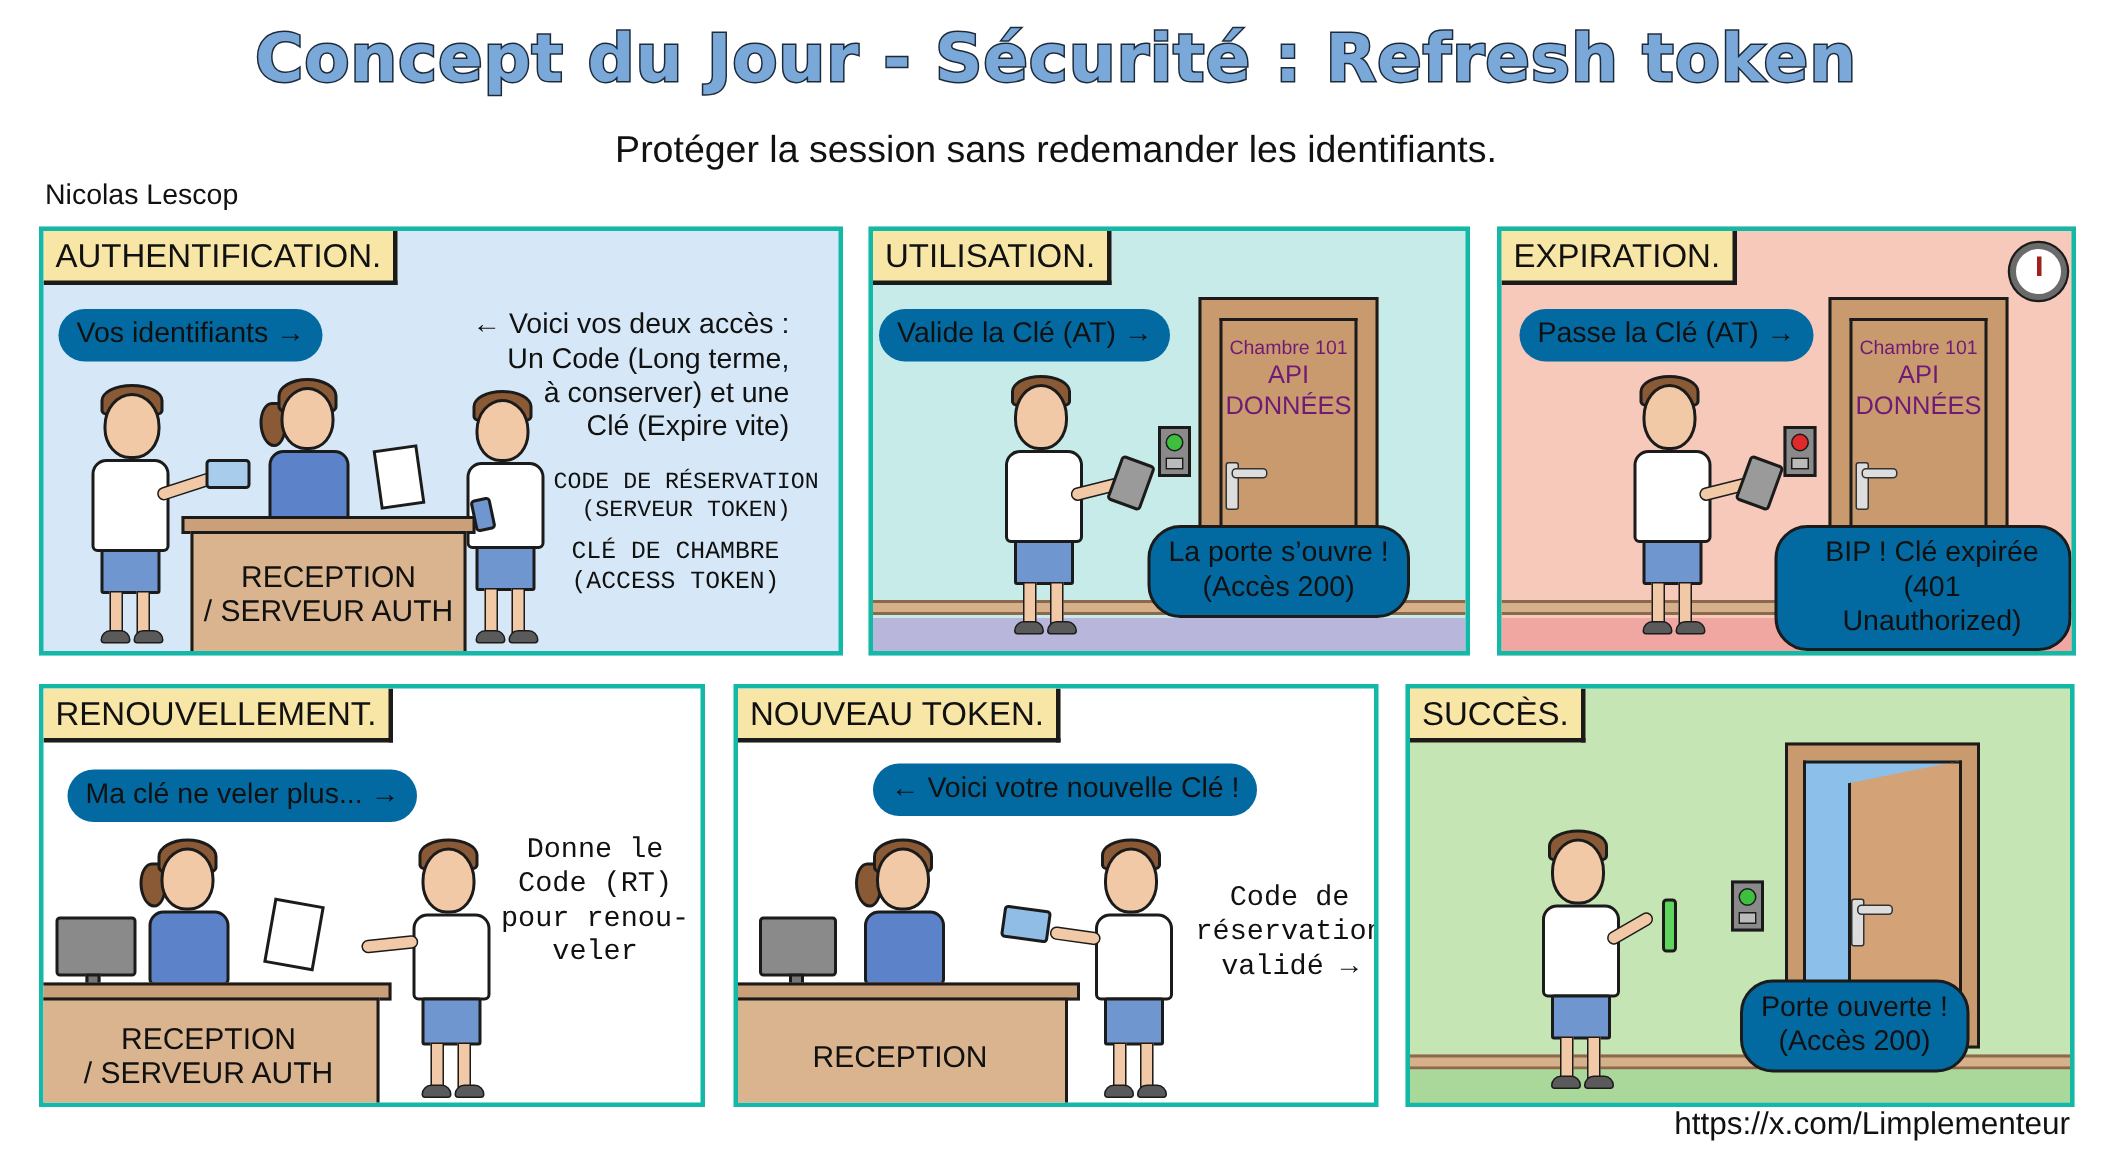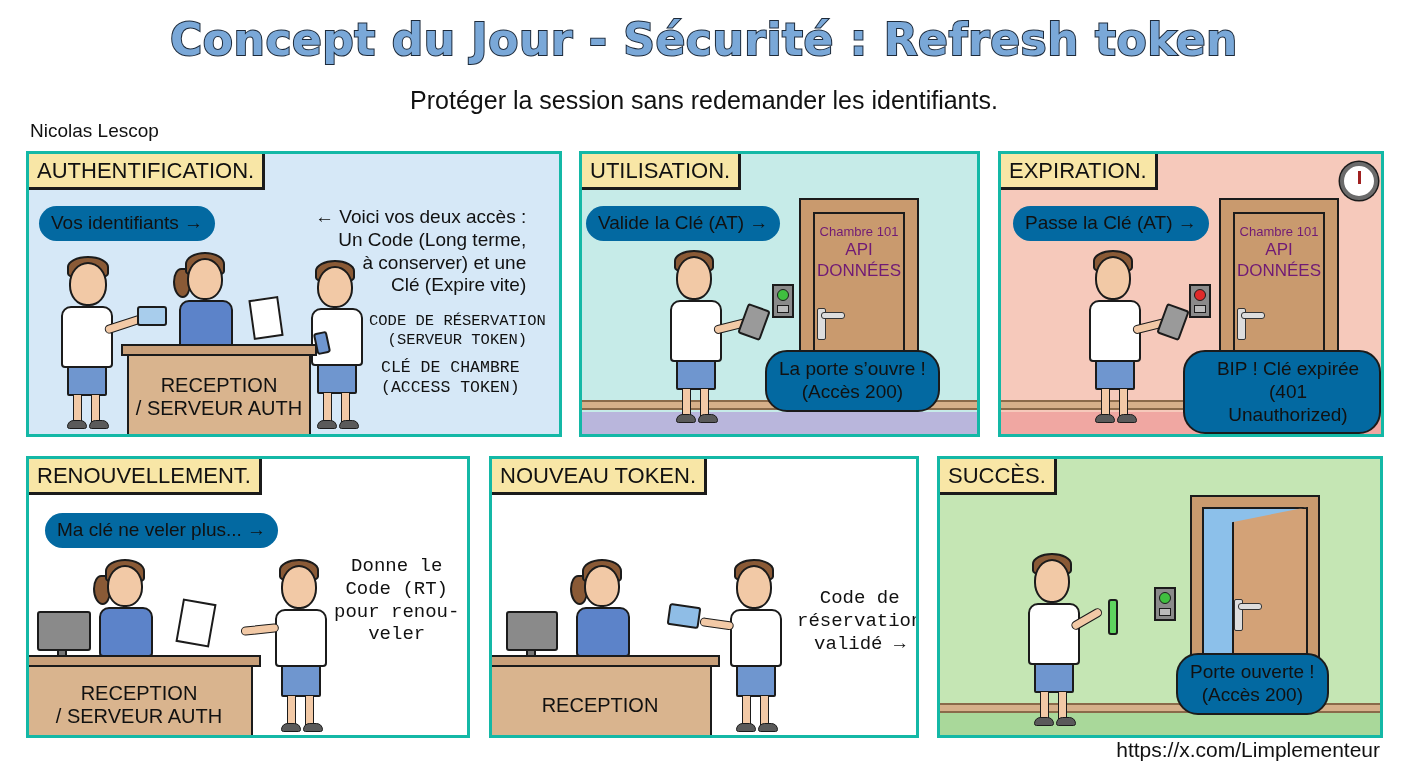--- a/index.html
+++ b/index.html
@@ -254,20 +254,21 @@
   </div>
   <div class="desk-top" style="left:-4px; top:196px; width:236px; height:12px;"></div>
   <div class="desk" style="left:-4px; top:206px; width:228px; height:80px;">
     <div>RECEPTION</div>
     <div>/ SERVEUR AUTH</div>
   </div>
 </div>
 
 <div class="panel" style="left:489px; top:456px; width:430px; height:282px; background:#ffffff;">
   <div class="panel-label">NOUVEAU TOKEN.</div>
+  <div class="bubble" style="left:90px; top:50px;">← Voici votre nouvelle Clé !</div>
   <div class="note" style="left:305px; top:128px; font-size:19px; text-align:center;">
     <div>Code de</div>
     <div>réservation</div>
     <div>validé →</div>
   </div>
   <div class="monitor" style="left:14px; top:152px; width:52px; height:40px;"></div>
   <div class="monitor-stand" style="left:34px; top:190px;"></div>
   <div class="person" style="left:84px; top:98px;">
     <div class="ponytail" style="left:-6px; top:18px; width:18px; height:30px;"></div>
     <div class="hair" style="left:6px; top:2px; width:40px; height:24px;"></div>
@@ -311,19 +312,19 @@
     <div class="head" style="left:6px; top:8px; width:36px; height:44px;"></div>
     <div class="shirt" style="left:0; top:52px; width:52px; height:62px;"></div>
     <div class="arm" style="left:44px; top:72px; width:34px; transform:rotate(-30deg);"></div>
     <div class="shorts" style="left:6px; top:112px; width:40px; height:30px;"></div>
     <div class="leg" style="left:12px; top:140px; height:28px;"></div>
     <div class="leg" style="left:30px; top:140px; height:28px;"></div>
     <div class="shoe" style="left:6px; top:166px;"></div>
     <div class="shoe" style="left:28px; top:166px;"></div>
   </div>
   <div class="card" style="left:168px; top:140px; width:10px; height:36px; background:#5fd45f;"></div>
-  <div class="bubble outlined" style="left:236px; top:194px;">
+  <div class="bubble outlined" style="left:220px; top:194px;">
     <div>Porte ouverte !</div>
     <div>(Accès 200)</div>
   </div>
 </div>
 
 <div class="credit">https://x.com/Limplementeur</div>
 
 </body></html>

